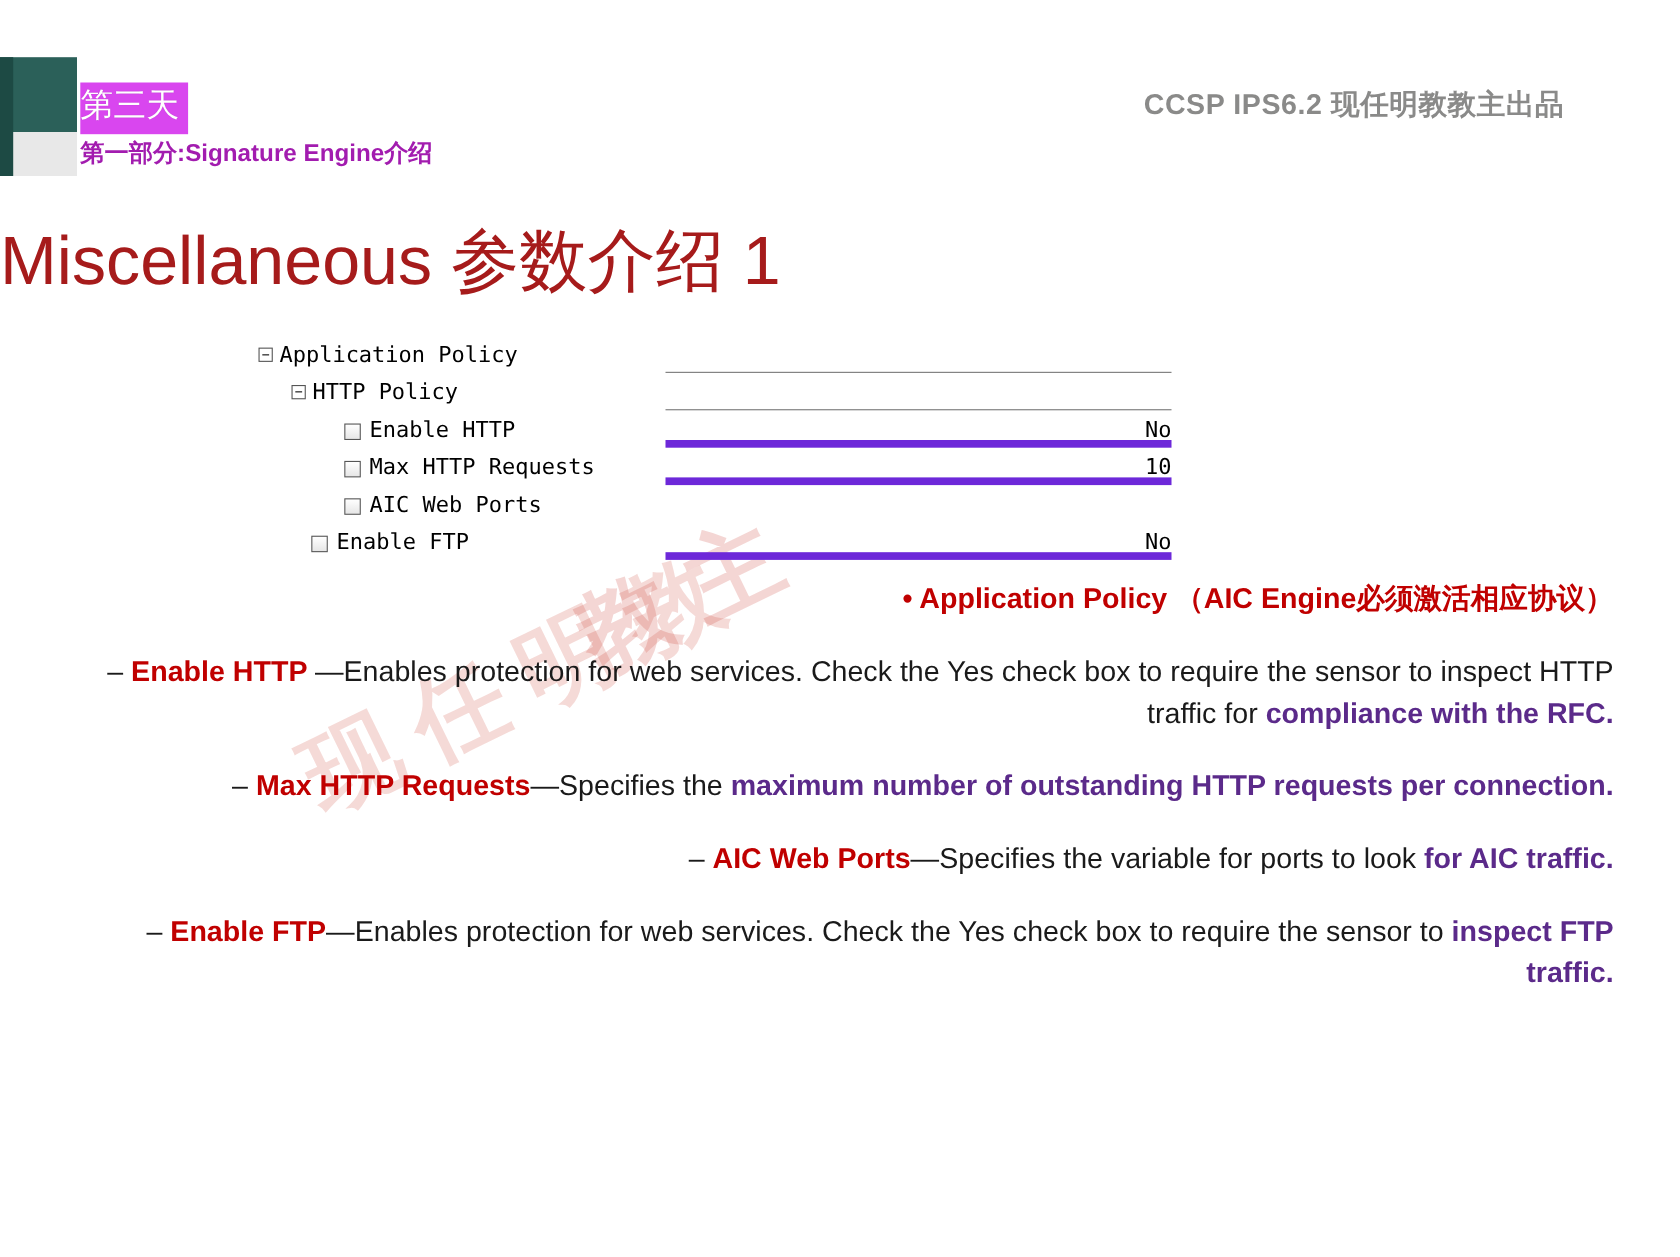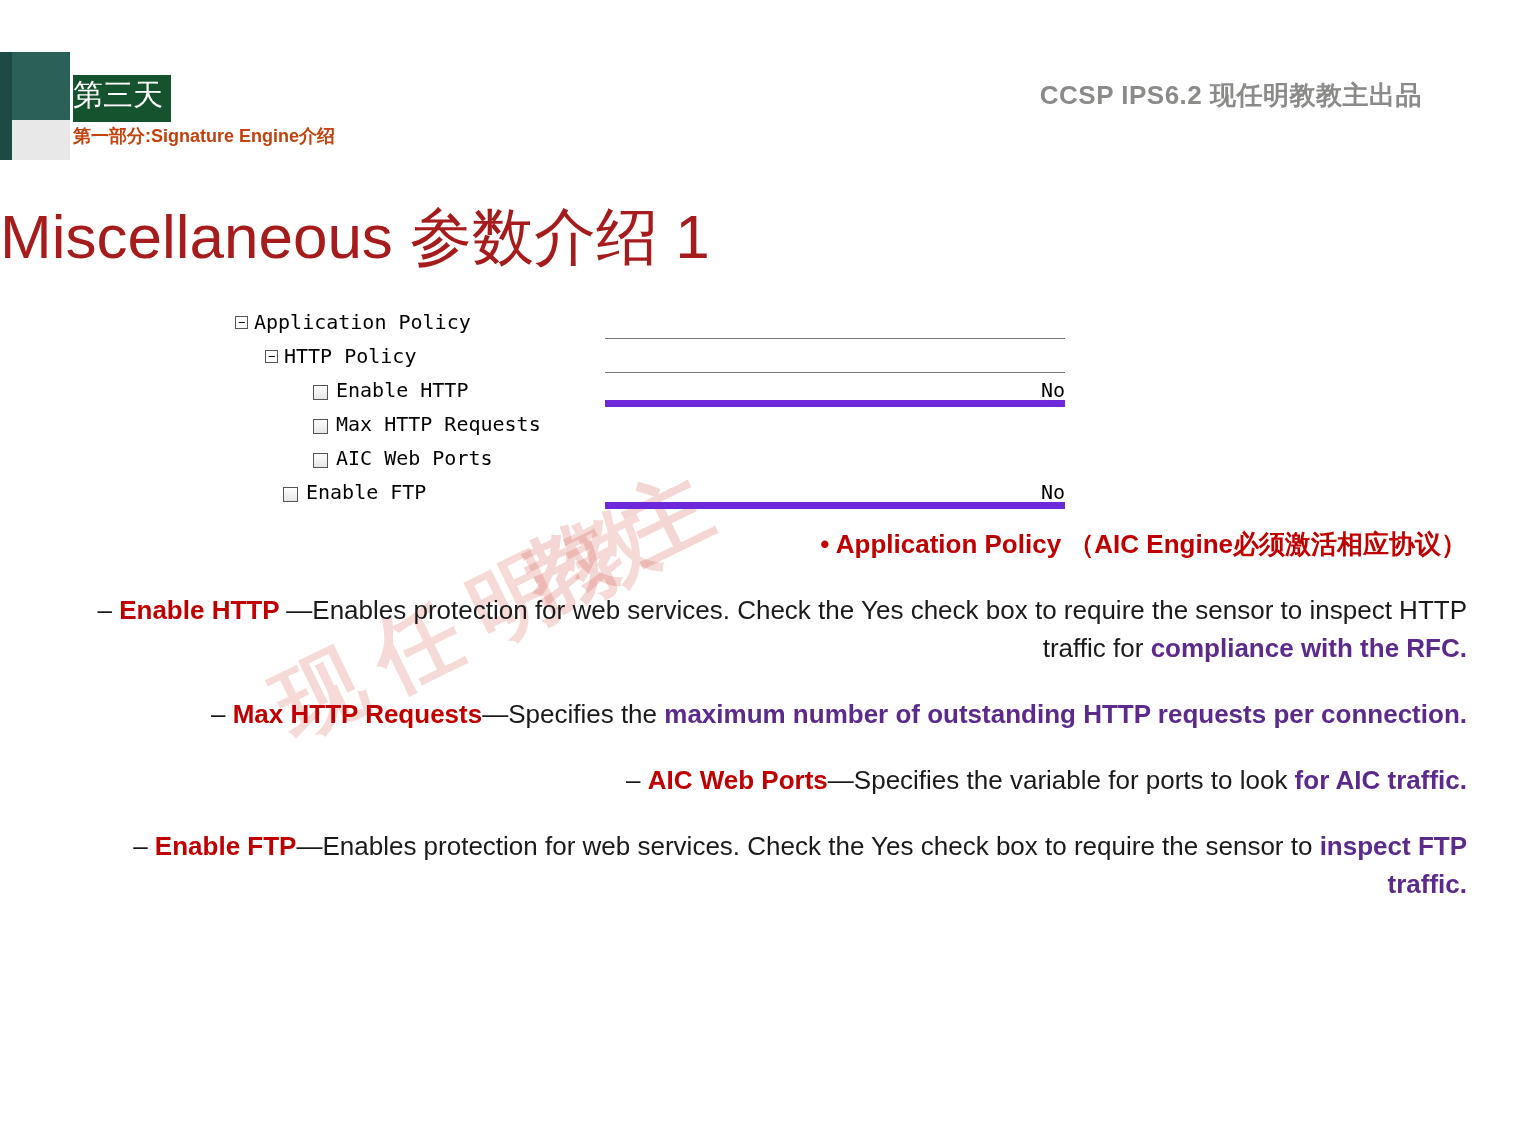--- a/index.html
+++ b/index.html
@@ -22,28 +22,28 @@
     left: 0; top: 52px; width: 12px; height: 108px;
     background: #1d4a44;
   }
   .day-label {
     position: absolute;
     left: 73px; top: 75px;
     color: #ffffff;
     font-size: 30px;
     font-weight: 500;
     text-shadow: 0 0 1px rgba(0,0,0,.2);
-    background: #14532d;
+    background: #d946ef;
     padding: 0 8px 6px 0;
   }
   .section-label {
     position: absolute;
     left: 73px; top: 124px;
-    color: #c2410c;
-    font-size: 18px;
+    color: #a21caf;
+    font-size: 22px;
     font-weight: bold;
     text-align: center;
   }
   .top-right {
     position: absolute;
     right: 105px; top: 78px;
     color: #8a8a89;
     font-size: 26px;
     font-weight: bold;
     letter-spacing: .5px;
@@ -165,20 +165,21 @@
         <span class="checkbox-box"></span>
         <span>Enable HTTP</span>
       </div>
     <div class="v">No</div>
   </div>
   <div class="row">
     <div class="k indent-3">
         <span class="checkbox-box"></span>
         <span>Max HTTP Requests</span>
       </div>
+    <div class="v">10</div>
   </div>
   <div class="row">
     <div class="k indent-3">
         <span class="checkbox-box"></span>
         <span>AIC Web Ports</span>
       </div>
   </div>
   <div class="row">
     <div class="k indent-2b">
         <span class="checkbox-box"></span>

